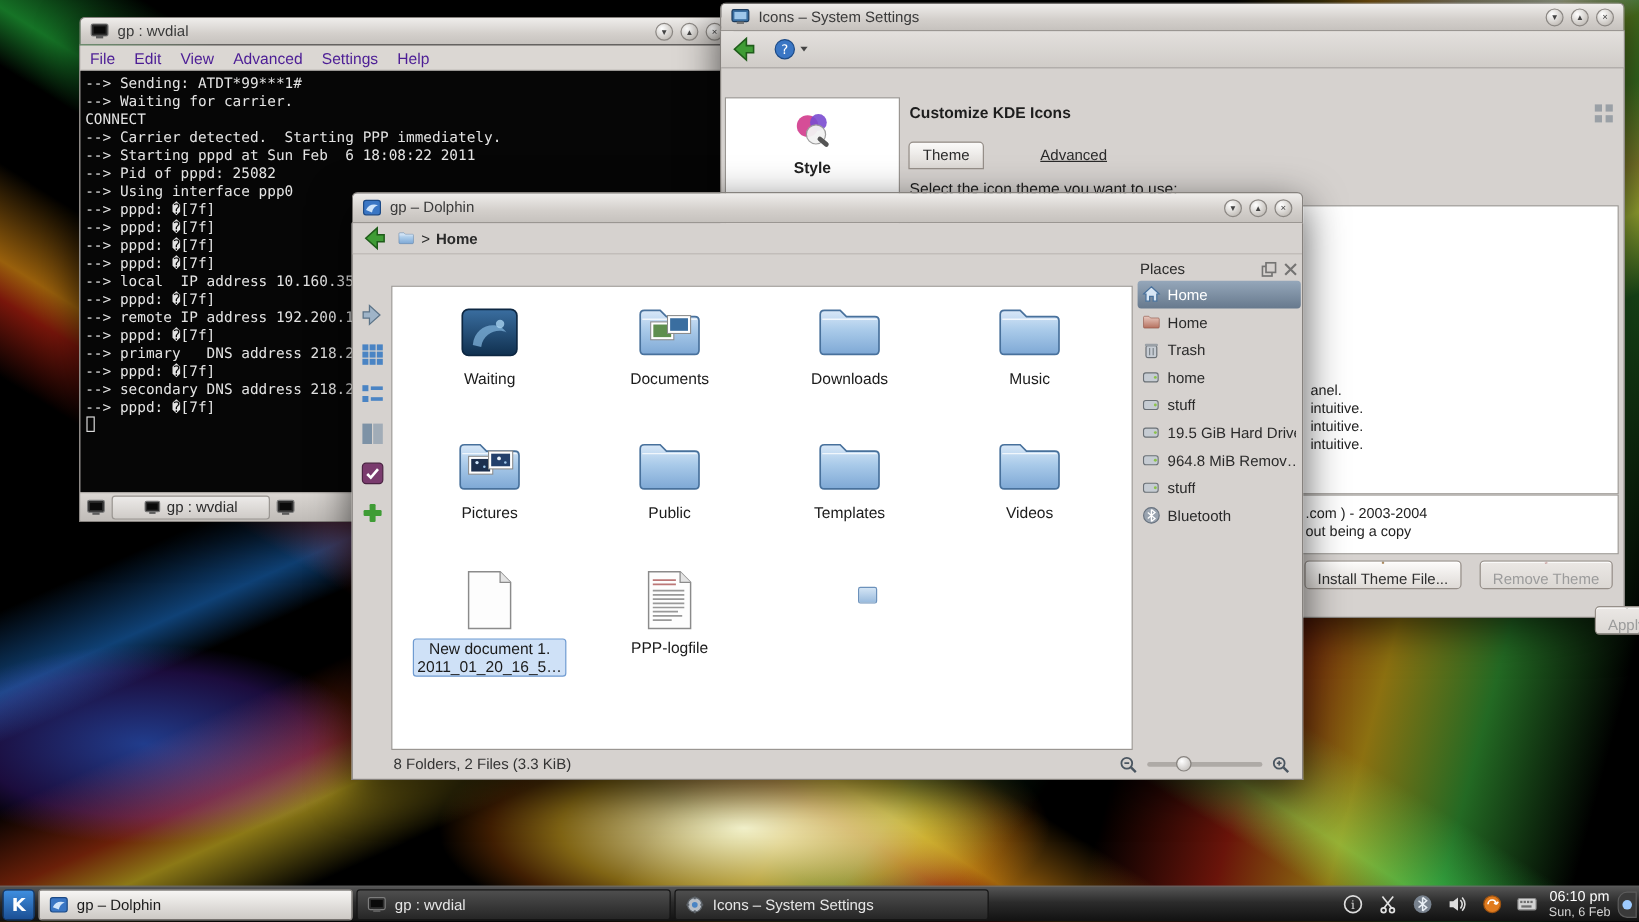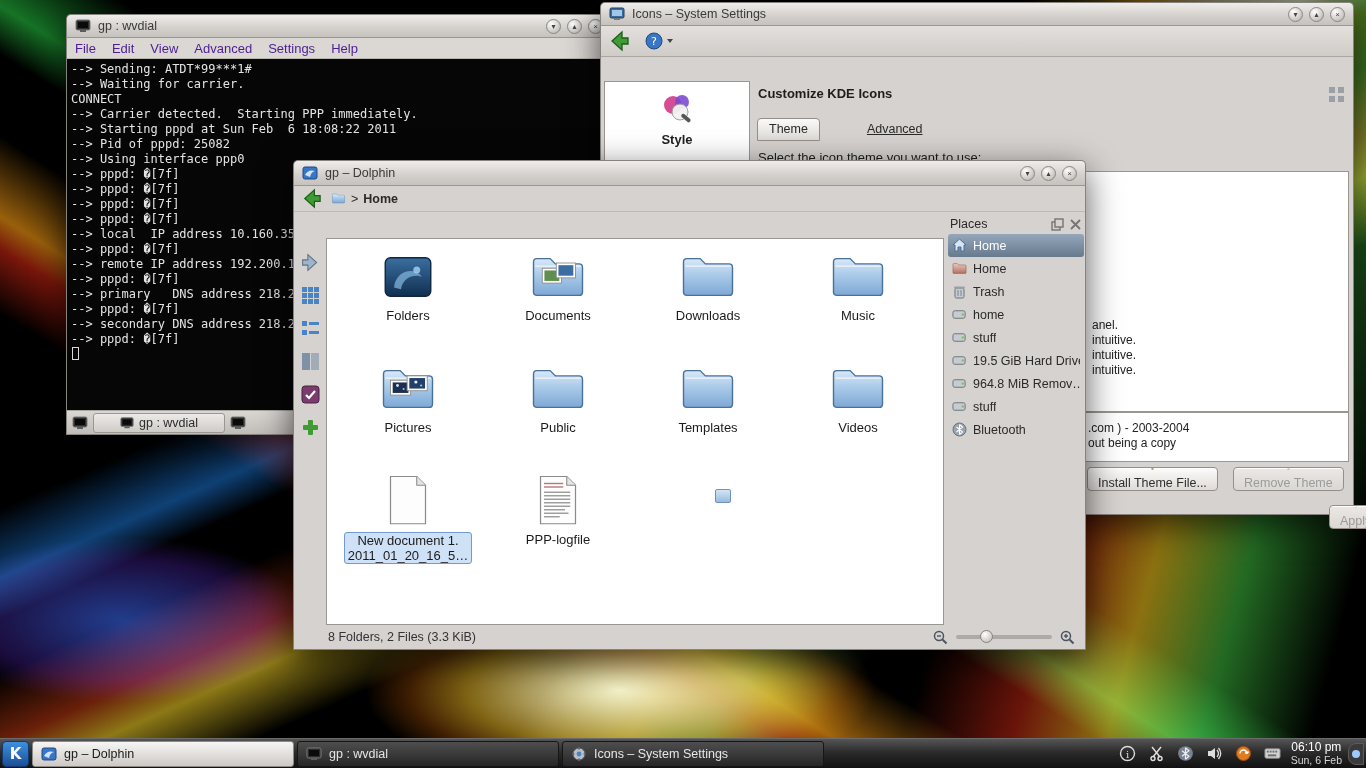--- a/index.html
+++ b/index.html
@@ -387,21 +387,21 @@
 
     <div class="dview">
       <div class="dgrid">
 
         <div class="ditem">
           <svg class="dico" viewBox="0 0 64 60">
             <rect x="6" y="8" width="52" height="44" rx="6" fill="url(#gradScreen)" stroke="#0d2742" stroke-width="1.6"></rect>
             <path d="M16 42 C18 22 40 18 48 30 C40 26 26 30 24 44 Z" fill="#7fb2d9" opacity=".75"></path>
             <circle cx="42" cy="22" r="4" fill="#a8d2ef" opacity=".8"></circle>
           </svg>
-          <div class="dlabel">Folders</div>
+          <div class="dlabel">Waiting</div>
         </div>
 
         <div class="ditem">
           <svg class="dico" viewBox="0 0 64 60">
             <use href="#icoFolder"></use>
             <rect x="14" y="20" width="22" height="17" fill="#fff" stroke="#8a8a8a"></rect>
             <rect x="16.5" y="22.5" width="17" height="12" fill="#5f8f4e"></rect>
             <rect x="30" y="14" width="22" height="17" fill="#fff" stroke="#8a8a8a"></rect>
             <rect x="32.5" y="16.5" width="17" height="12" fill="#3a6ea0"></rect>
           </svg>

